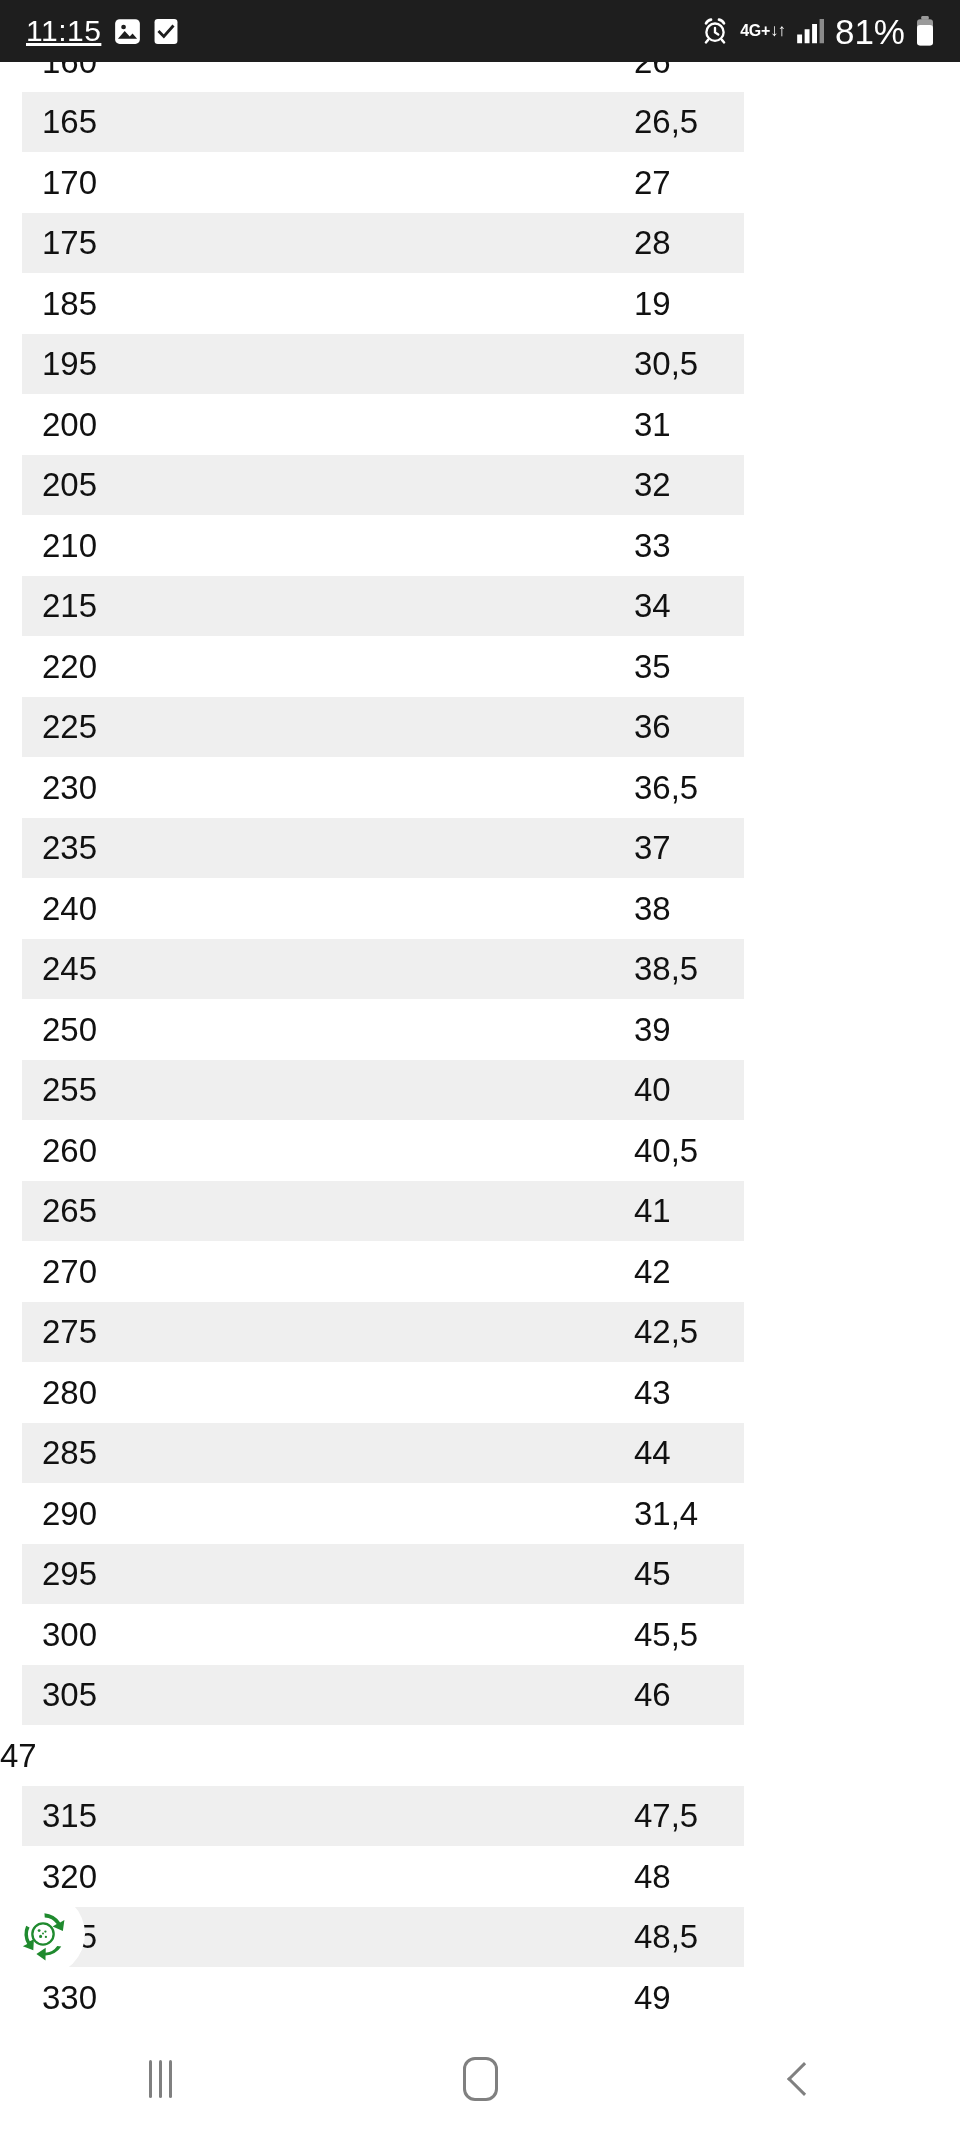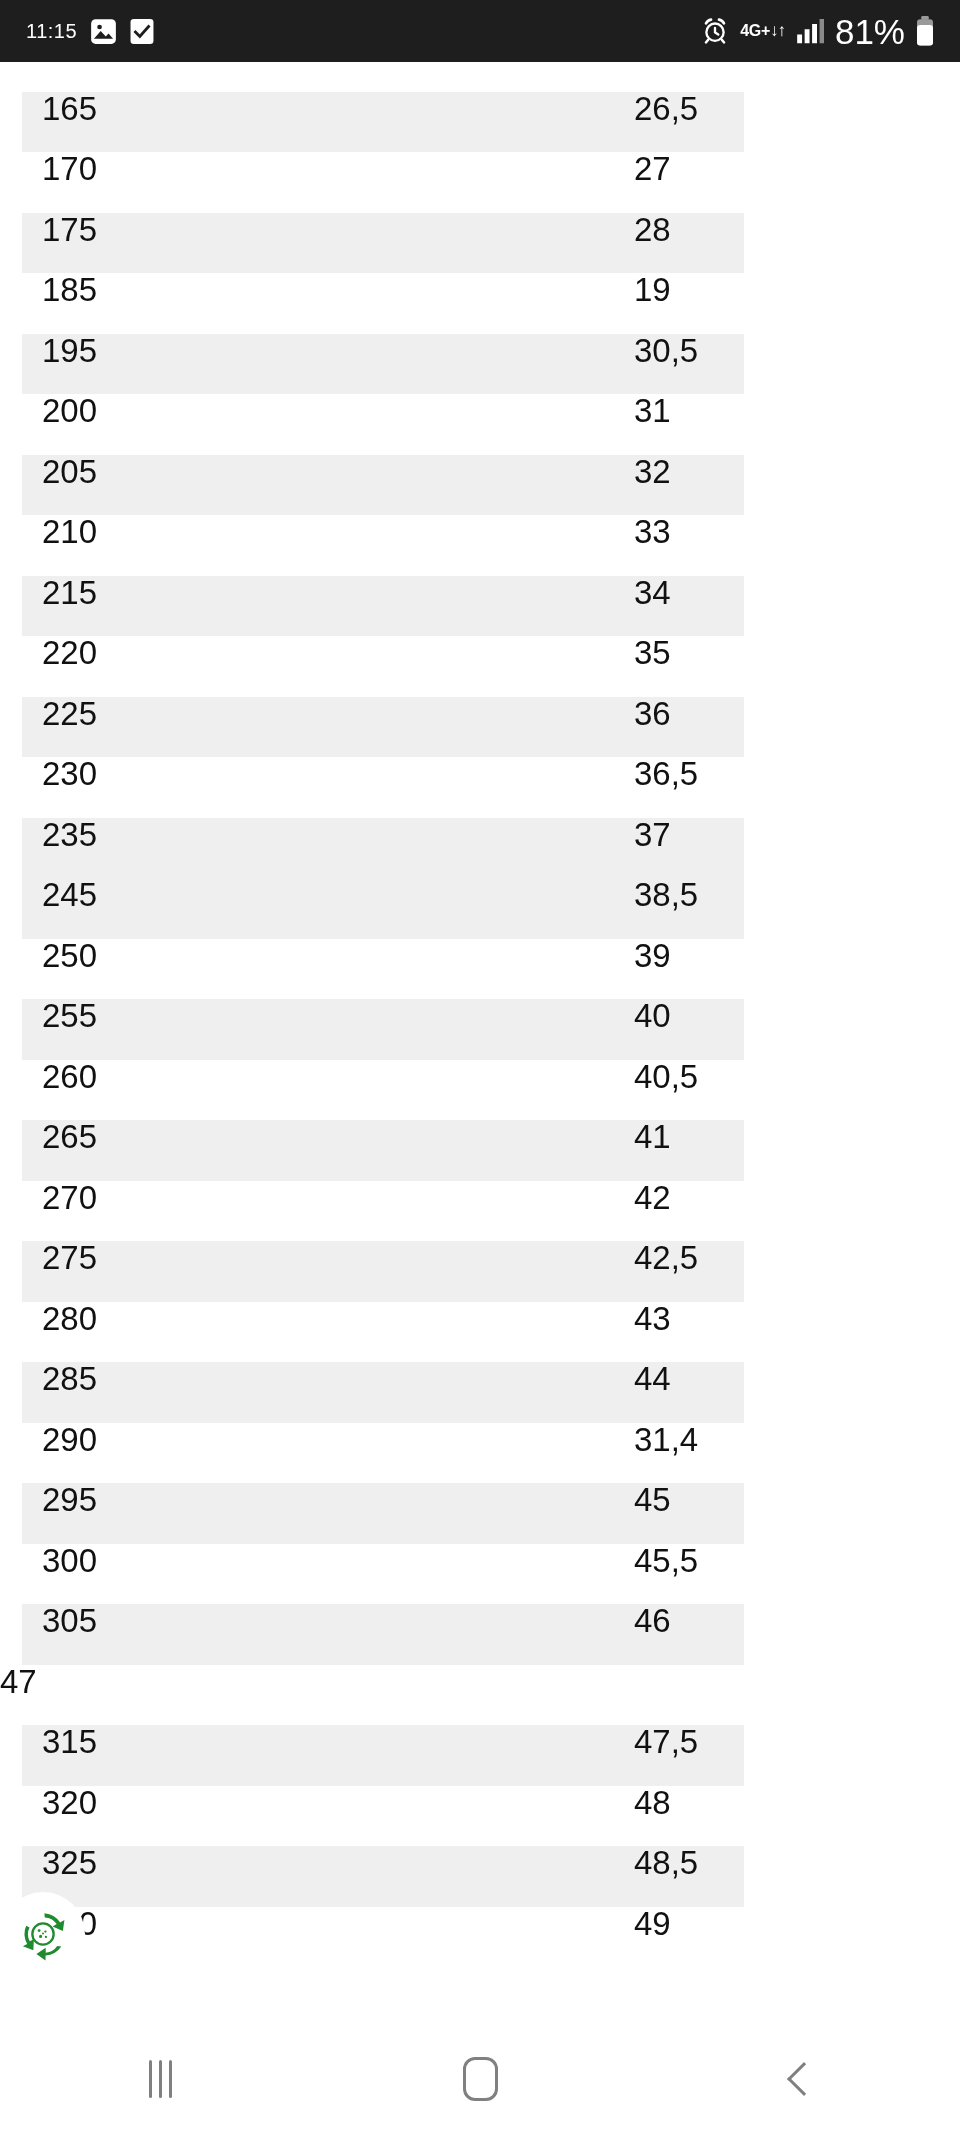--- a/index.html
+++ b/index.html
@@ -12,40 +12,40 @@
   #screen { position:relative; width:960px; height:2133px; background:#fff; }
 
   
   .statusbar{
     position:absolute; top:0; left:0; width:960px; height:62px;
     background:#1e1e1e; color:#ffffff;
     display:flex; align-items:center; justify-content:space-between;
     padding:0 26px; z-index:40;
   }
   .sb-left{ display:flex; align-items:center; gap:13px; }
-  .sb-clock{ font-size:20px; letter-spacing:.5px; font-weight:400; line-height:1; }
+  .sb-clock{ font-size:30px; letter-spacing:.5px; font-weight:400; line-height:1;text-decoration:underline; }
   .sb-right{ display:flex; align-items:center; gap:11px; }
   .sb-batt-text{ font-size:35px; line-height:1; letter-spacing:0; }
 
   .ic{ display:inline-flex; align-items:center; justify-content:center; }
   .ic svg{ display:block; }
 
   
   .net{ display:flex; flex-direction:row; align-items:center; line-height:1; }
   .net .g{ font-size:16px; font-weight:700; letter-spacing:-.3px; }
   .net .ar{ font-size:17px; margin-top:-2px; letter-spacing:-1px; }
 
   
   .table-wrap{
     position:absolute; top:62px; left:0; width:960px;
     height:1963px; overflow:hidden;
   }
   .table{ width:960px; }
   .row{
-    position:relative; display:flex; 
+    position:relative; display:flex; align-items:center;
     height:60.5px; width:772px;
   }
   .row .bg{
     position:absolute; left:22px; right:28px; top:0; bottom:0;
     background:transparent;
   }
   .row.alt .bg{ background:#efefef; }
   .cell{ position:relative; z-index:2; font-size:33px; color:#111111; line-height:1; }
   .c-mm{ width:634px; padding-left:42px; }
   .c-eu{ flex:1; }
@@ -200,20 +200,25 @@
         </div>
         <div class="row">
           <div class="bg"></div>
           <div class="cell c-mm">230</div>
           <div class="cell c-eu">36,5</div>
         </div>
         <div class="row alt">
           <div class="bg"></div>
           <div class="cell c-mm">235</div>
           <div class="cell c-eu">37</div>
+        </div>
+        <div class="row">
+          <div class="bg"></div>
+          <div class="cell c-mm">240</div>
+          <div class="cell c-eu">38</div>
         </div>
         <div class="row alt">
           <div class="bg"></div>
           <div class="cell c-mm">245</div>
           <div class="cell c-eu">38,5</div>
         </div>
         <div class="row">
           <div class="bg"></div>
           <div class="cell c-mm">250</div>
           <div class="cell c-eu">39</div>

